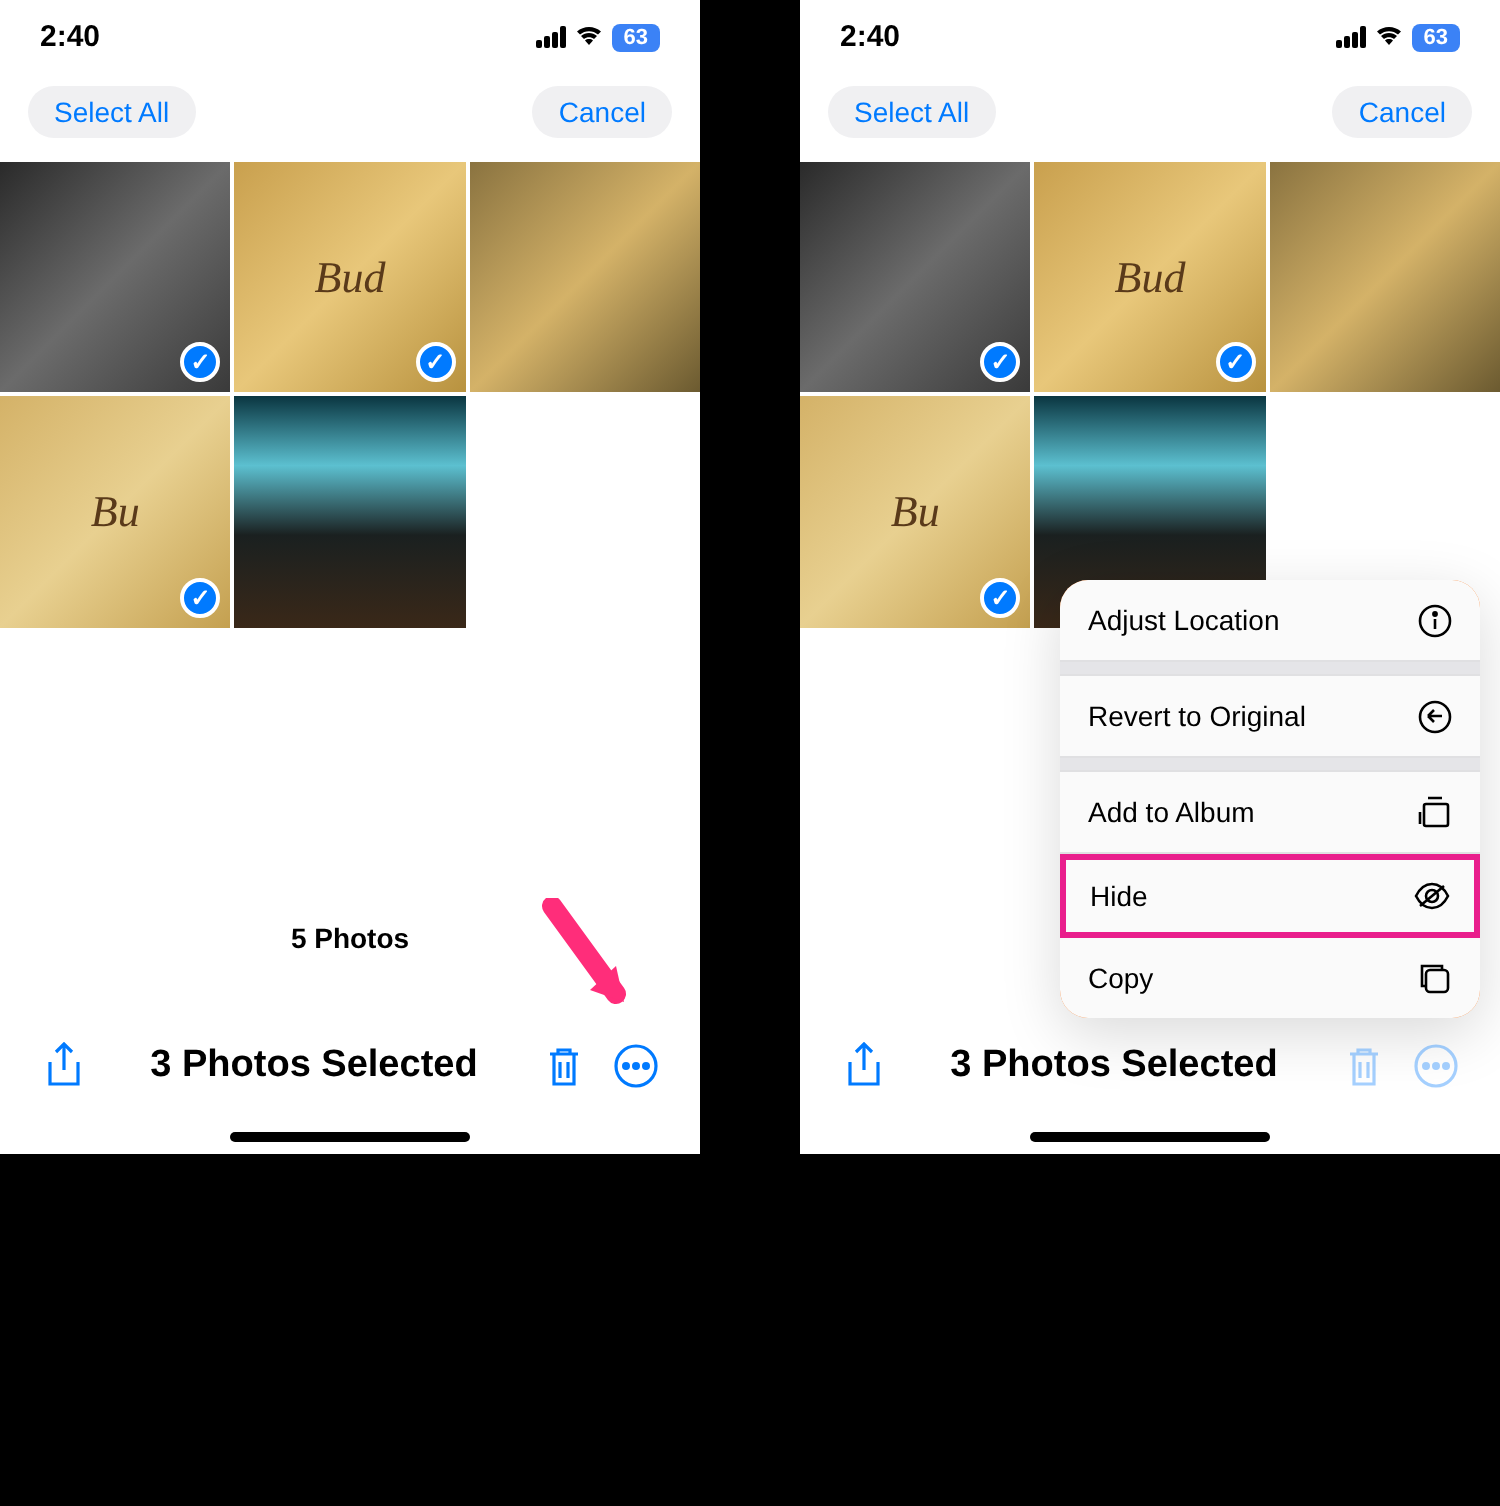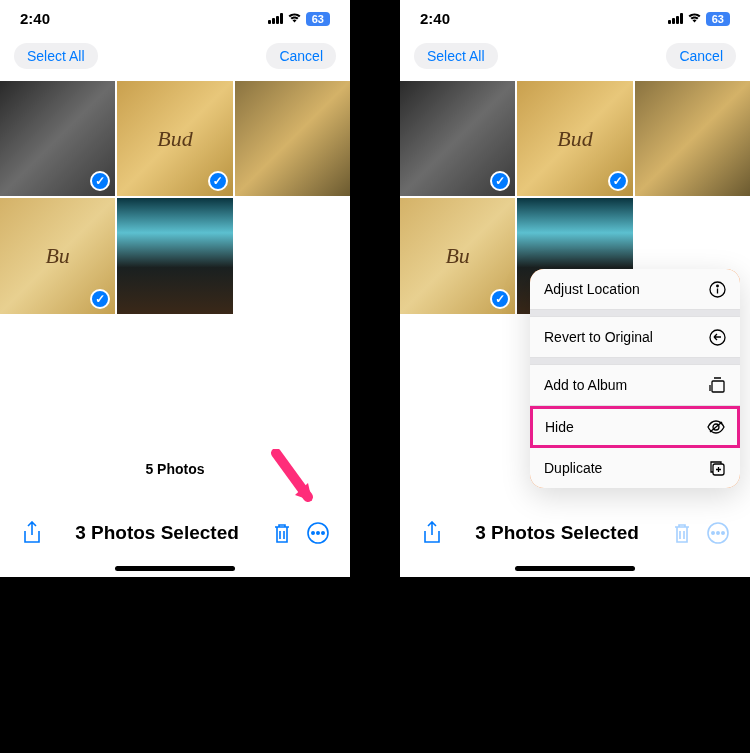--- a/index.html
+++ b/index.html
@@ -148,21 +148,21 @@
       position: absolute;
       bottom: 68px;
       right: 32px;
       width: 50px;
       height: 60px;
       pointer-events: none;
     }
     .menu {
       position: absolute;
       right: 10px;
-      bottom: 89px;
+      bottom: 68px;
       width: 210px;
       background: #f97316;
       border-radius: 14px;
       overflow: hidden;
       box-shadow: 0 8px 30px rgba(0,0,0,0.15);
     }
     .menu-item {
       display: flex;
       justify-content: space-between;
       align-items: center;
@@ -347,25 +347,25 @@
       <span>Hide</span>
       <span class="menu-icon">
           <svg width="18" height="14" viewBox="0 0 18 14" fill="none" stroke="#000" stroke-width="1.3">
             <path d="M1 7 C3 3 6 1 9 1 C12 1 15 3 17 7 C15 11 12 13 9 13 C6 13 3 11 1 7 Z"></path>
             <circle cx="9" cy="7" r="3"></circle>
             <path d="M3 12 L15 2"></path>
           </svg>
         </span>
     </div>
     <div class="menu-item">
-      <span>Duplicate</span>
+      <span>Copy</span>
       <span class="menu-icon">
           <svg width="17" height="17" viewBox="0 0 17 17" fill="none" stroke="#000" stroke-width="1.3">
             <rect x="4" y="4" width="11" height="11" rx="2"></rect>
-            <path d="M4 12 L2 12 L2 2 L12 2 L12 4 M9.5 7 L9.5 12 M7 9.5 L12 9.5"></path>
+            <path d="M4 12 L2 12 L2 2 L12 2 L12 4"></path>
           </svg>
         </span>
     </div>
   </div>
 
   <div class="bottombar">
     <div class="icon-btn">
       <svg width="20" height="24" viewBox="0 0 20 24" fill="none" stroke="#007aff" stroke-width="1.6">
           <path d="M10 1 L10 14 M6 5 L10 1 L14 5 M3 10 L3 21 L17 21 L17 10"></path>
         </svg>

